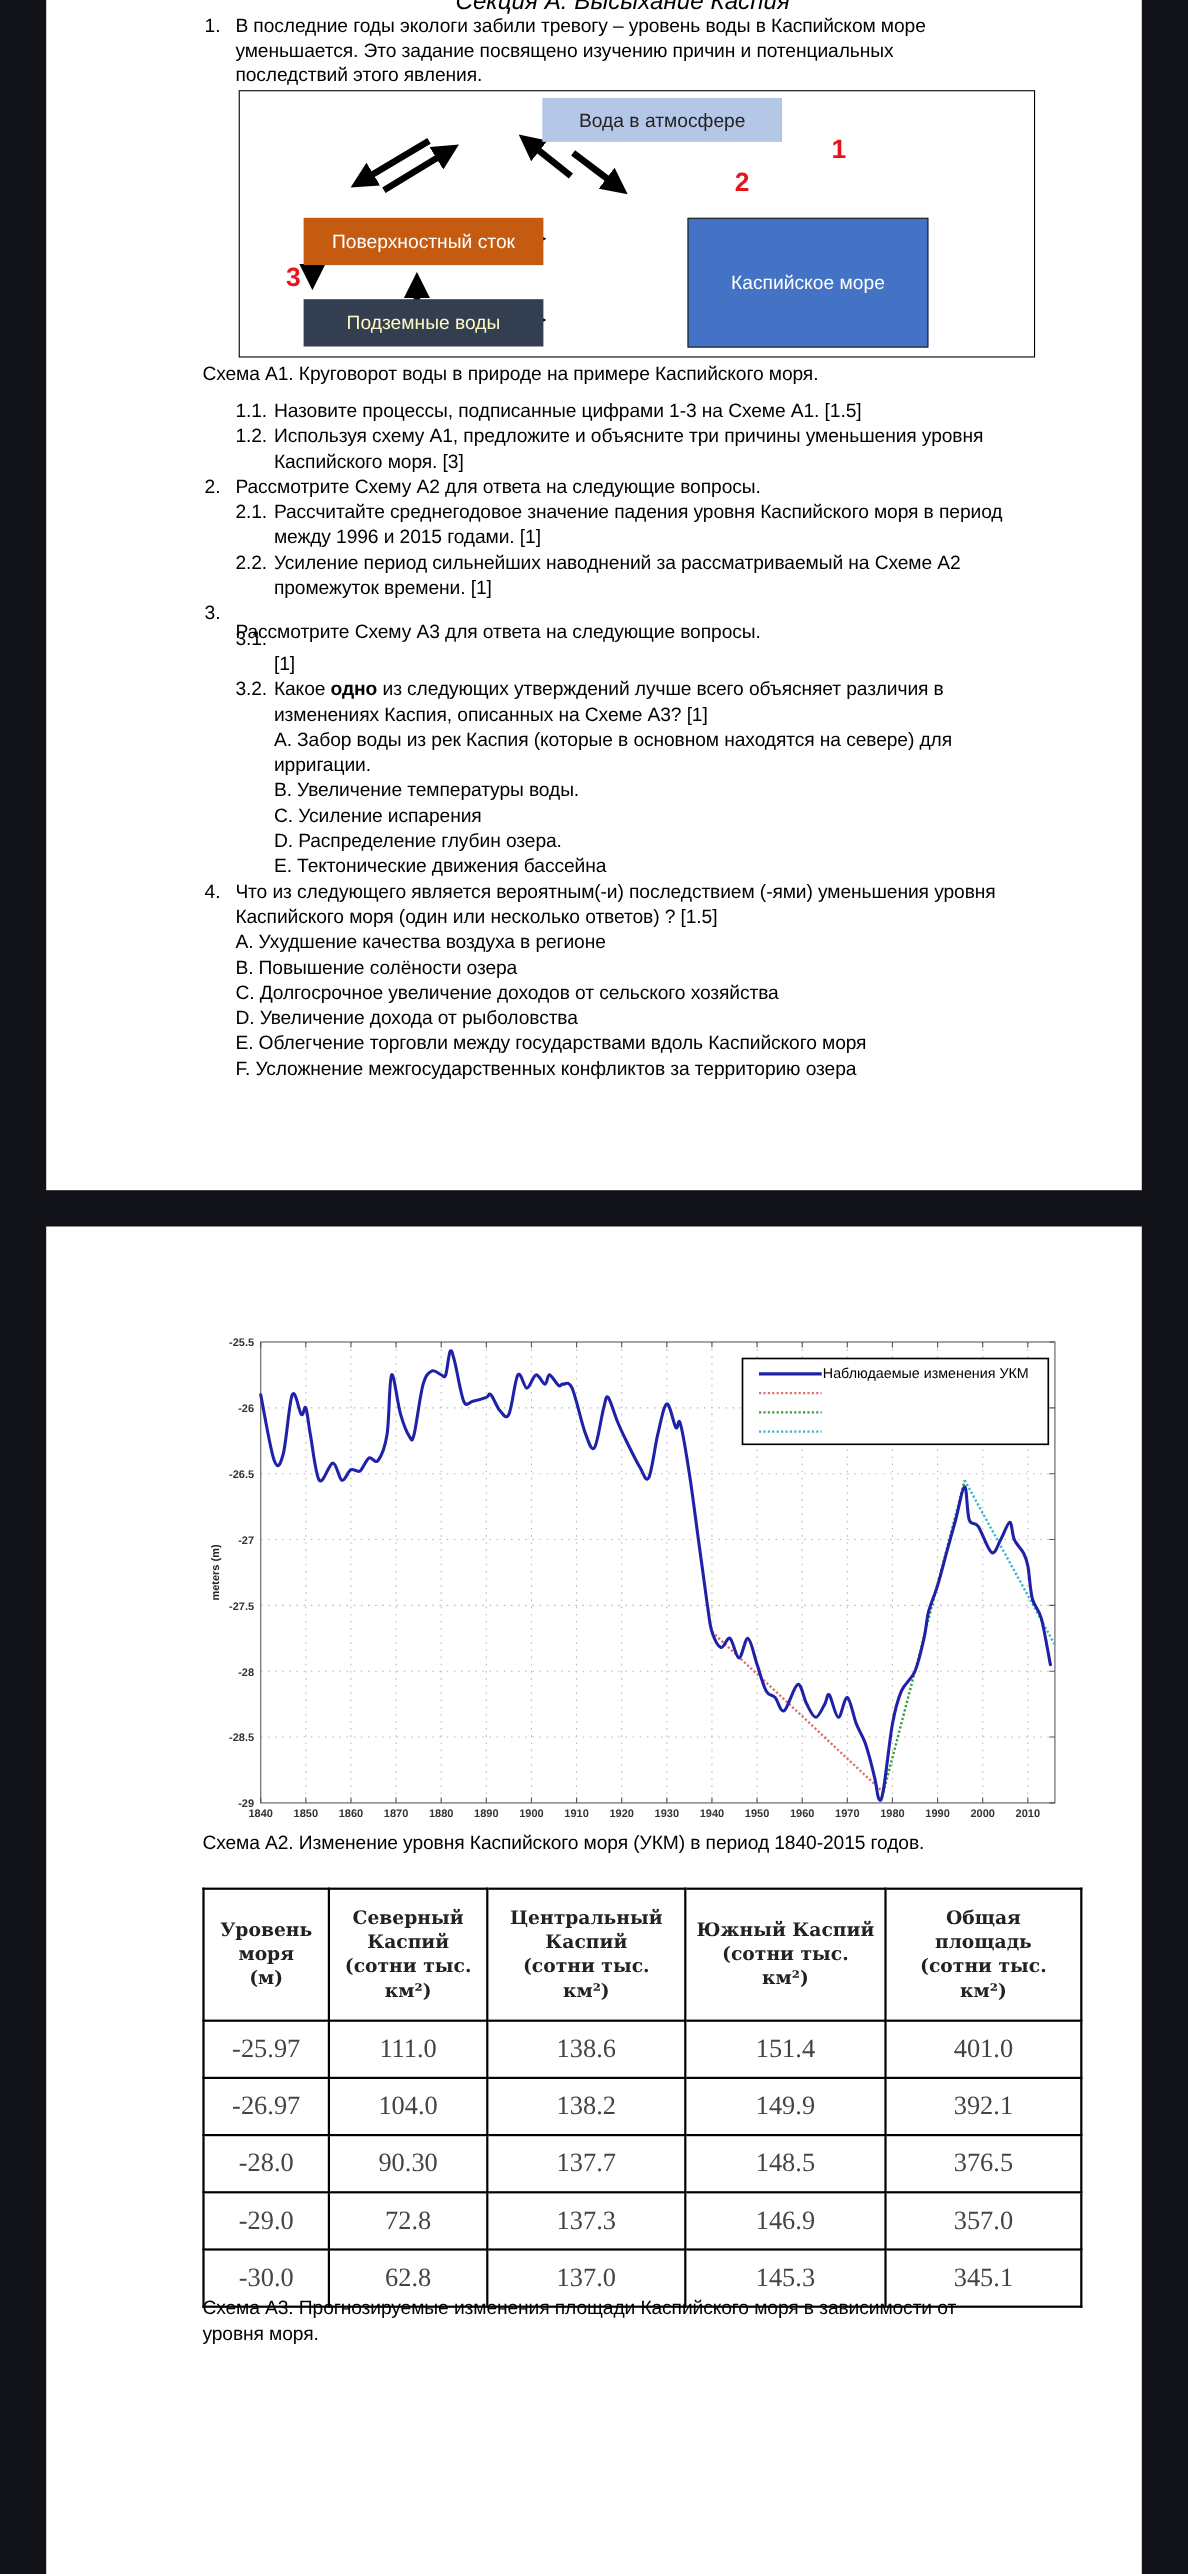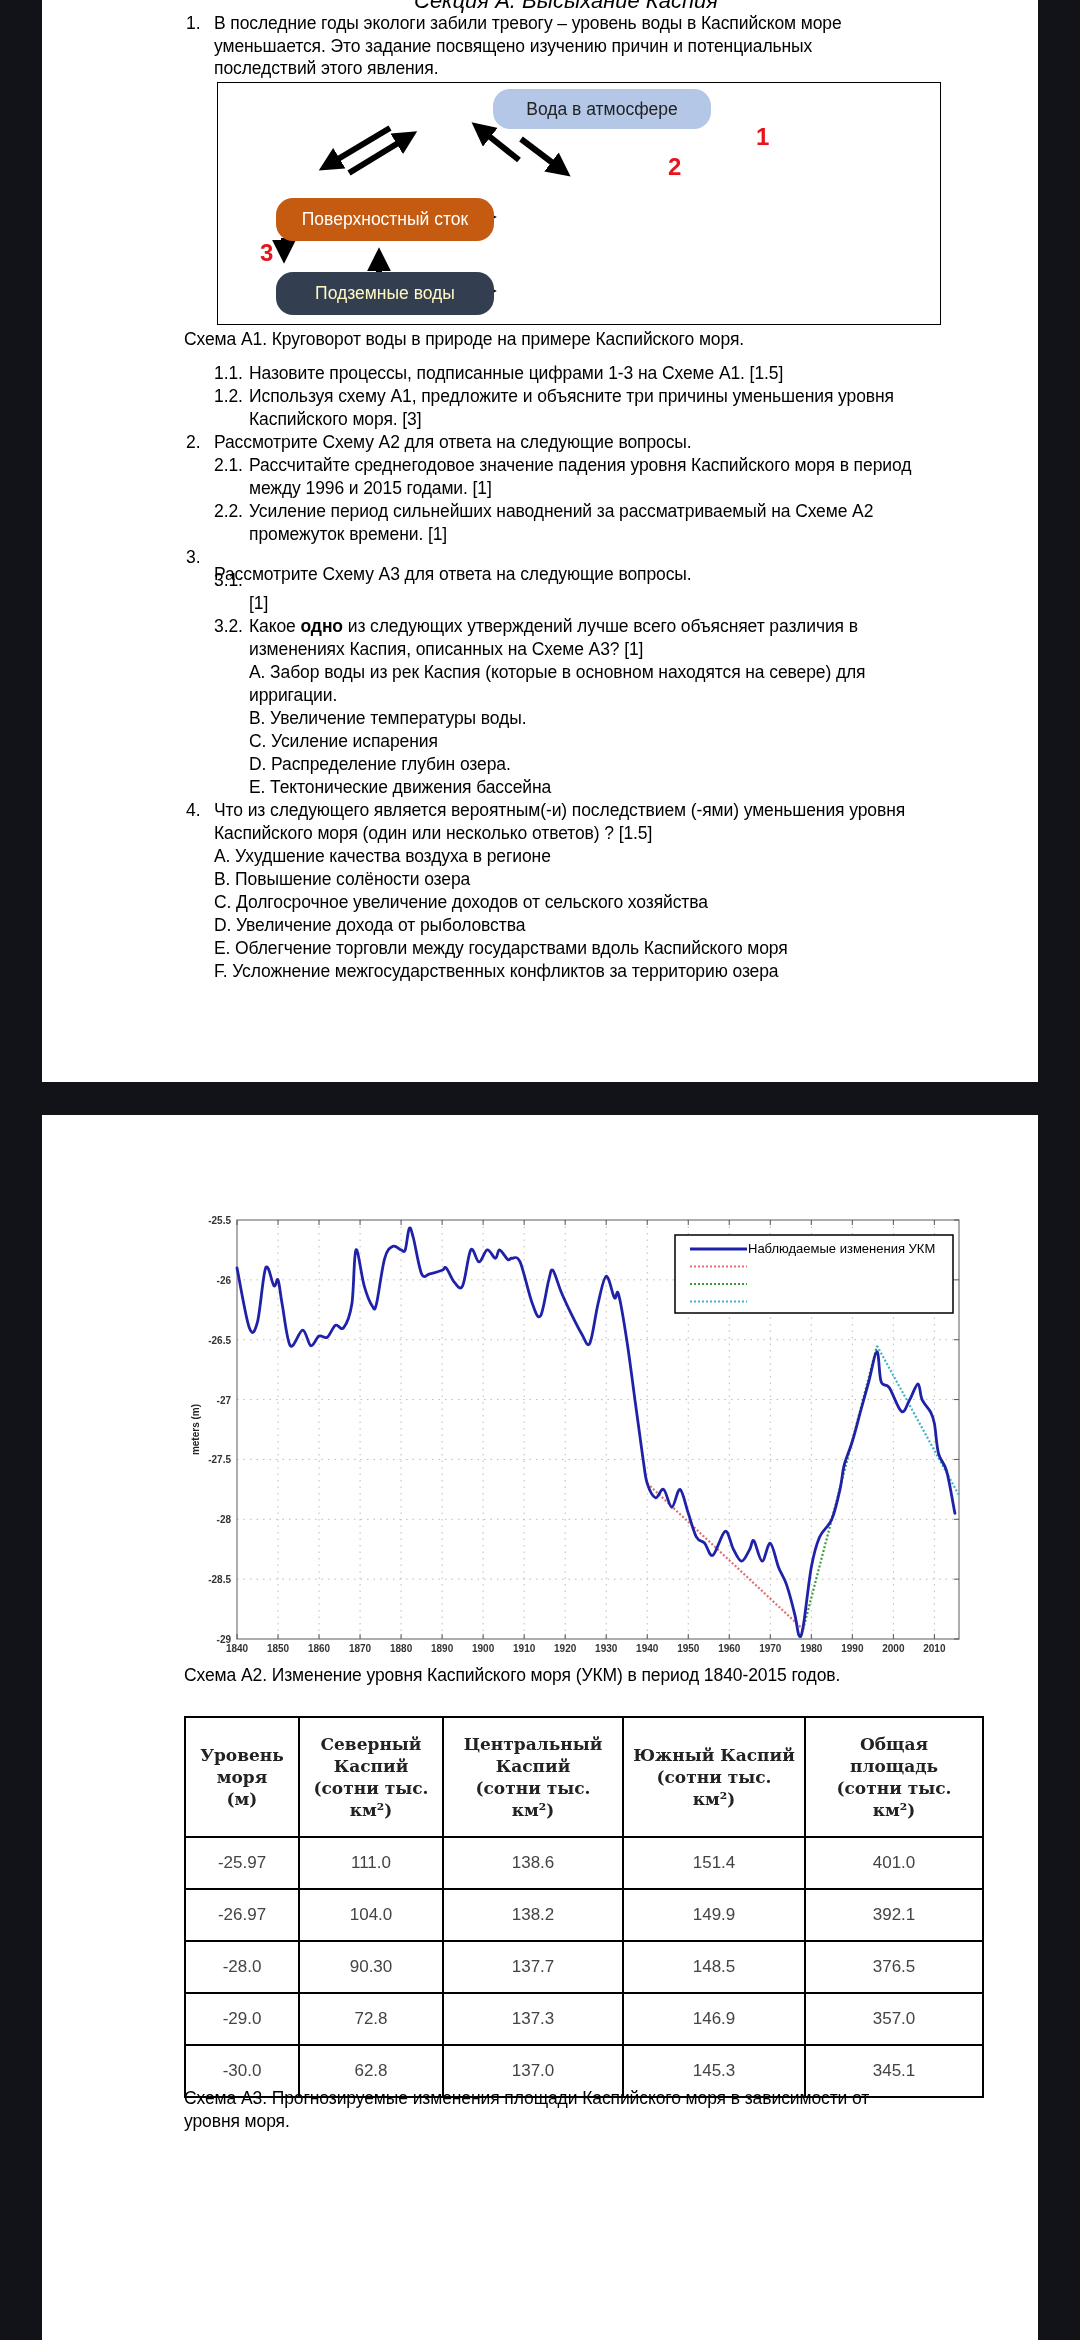--- a/index.html
+++ b/index.html
@@ -6,29 +6,29 @@
   body { width:1080px; height:2340px; background:#111318; position:relative; overflow:hidden;
          font-family:"Liberation Sans", sans-serif; color:#000; }
   .page { position:absolute; left:42px; width:996px; background:#fff; }
   #page1 { top:0; height:1082px; }
   #page2 { top:1115px; height:1225px; }
   .txt { position:absolute; font-size:17.5px; line-height:22.5px; white-space:nowrap; letter-spacing:-0.1px; }
   .sec-title { position:absolute; left:372px; top:-12px; font-size:22px; font-style:italic; }
   b { font-weight:bold; }
   
   #diagram { position:absolute; left:175px; top:82px; width:724px; height:243px; border:1.5px solid #000; box-sizing:border-box; }
-  .dbox { position:absolute; display:flex; align-items:center; justify-content:center; font-size:17.5px;border-radius:17px; }
+  .dbox { position:absolute; display:flex; align-items:center; justify-content:center; font-size:17.5px; }
   .red-num { position:absolute; color:#e8141b; font-weight:bold; font-size:24px; }
   
   #chart-svg { position:absolute; left:0; top:0; }
   
   table.a3 { position:absolute; left:142px; top:1716px; border-collapse:collapse; }
   table.a3 th, table.a3 td { border:2px solid #000; text-align:center; }
   table.a3 th { font-family:"DejaVu Serif", serif; font-weight:bold; font-size:17px; line-height:22px; color:#222; height:118px; padding:0 4px; }
-  table.a3 td { font-size:17px; color:#444; height:48px; }
+  table.a3 td { font-size:24px; color:#444; height:48px;font-family:Liberation Serif, serif; }
 </style>
 </head>
 <body>
 
 <div class="page" id="page1">
   <div class="sec-title">Секция А. Высыхание Каспия</div>
 
   <div class="txt" style="left:144px;top:12px">1.</div>
   <div class="txt" style="left:172px;top:12px">В последние годы экологи забили тревогу – уровень воды в Каспийском море</div>
   <div class="txt" style="left:172px;top:35px">уменьшается. Это задание посвящено изучению причин и потенциальных</div>
@@ -54,20 +54,21 @@
 
       <line x1="218" y1="208" x2="268" y2="208" stroke="#000" stroke-width="6" marker-end="url(#ah)"></line>
 
       <line x1="66" y1="155" x2="66" y2="170" stroke="#000" stroke-width="6" marker-end="url(#ah)"></line>
 
       <line x1="161" y1="190" x2="161" y2="175" stroke="#000" stroke-width="6" marker-end="url(#ah)"></line>
     </svg>
     <div class="dbox" style="left: 275px; top: 6px; width: 218px; height: 40px; color: rgb(34, 34, 34); background: rgb(180, 199, 231);">Вода в атмосфере</div>
     <div class="dbox" style="left: 58px; top: 115px; width: 218px; height: 43px; color: rgb(255, 255, 255); background: rgb(197, 90, 17);">Поверхностный сток</div>
     <div class="dbox" style="left: 58px; top: 189px; width: 218px; height: 43px; color: #fef9c3; background: rgb(51, 63, 80);">Подземные воды</div>
+    <div class="dbox" style="left: 407px; top: 115px; width: 219px; height: 118px; color: rgb(255, 255, 255); border: 1px solid rgb(34, 34, 34); box-sizing: border-box; background: rgb(68, 114, 196);">Каспийское море</div>
     <div class="red-num" style="left: 538px; top: 40px; color: rgb(232, 20, 27);">1</div>
     <div class="red-num" style="left: 450px; top: 70px; color: rgb(232, 20, 27);">2</div>
     <div class="red-num" style="left: 42px; top: 156px; color: rgb(232, 20, 27);">3</div>
   </div>
 
   <div class="txt" style="left:142px;top:328px">Схема А1. Круговорот воды в природе на примере Каспийского моря.</div>
 
   <div class="txt" style="left:172px;top:362px">1.1.</div>
   <div class="txt" style="left:207px;top:362px">Назовите процессы, подписанные цифрами 1-3 на Схеме А1. [1.5]</div>
 

